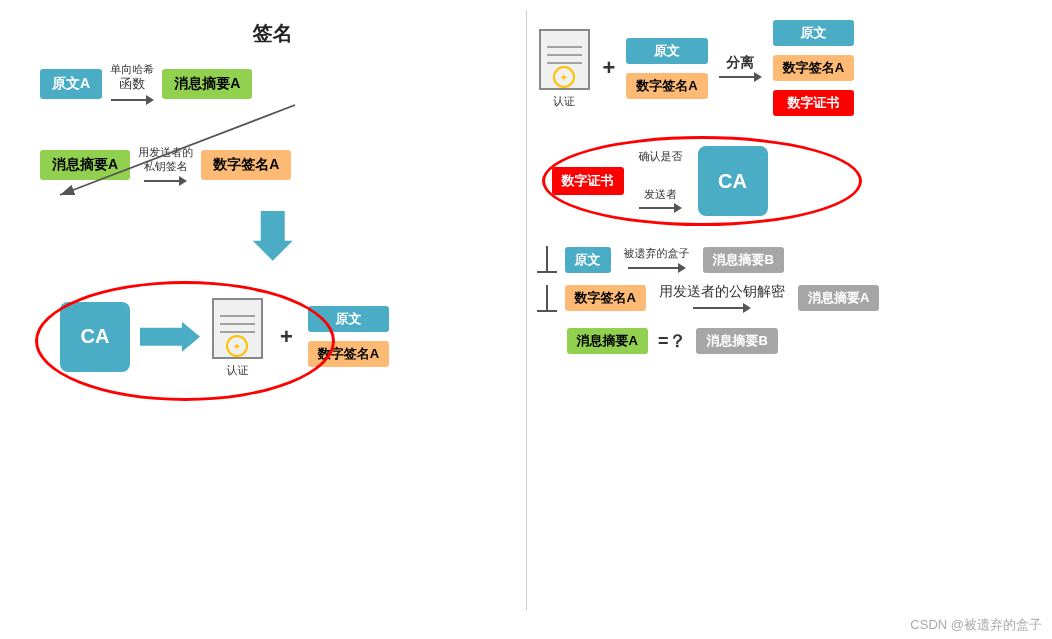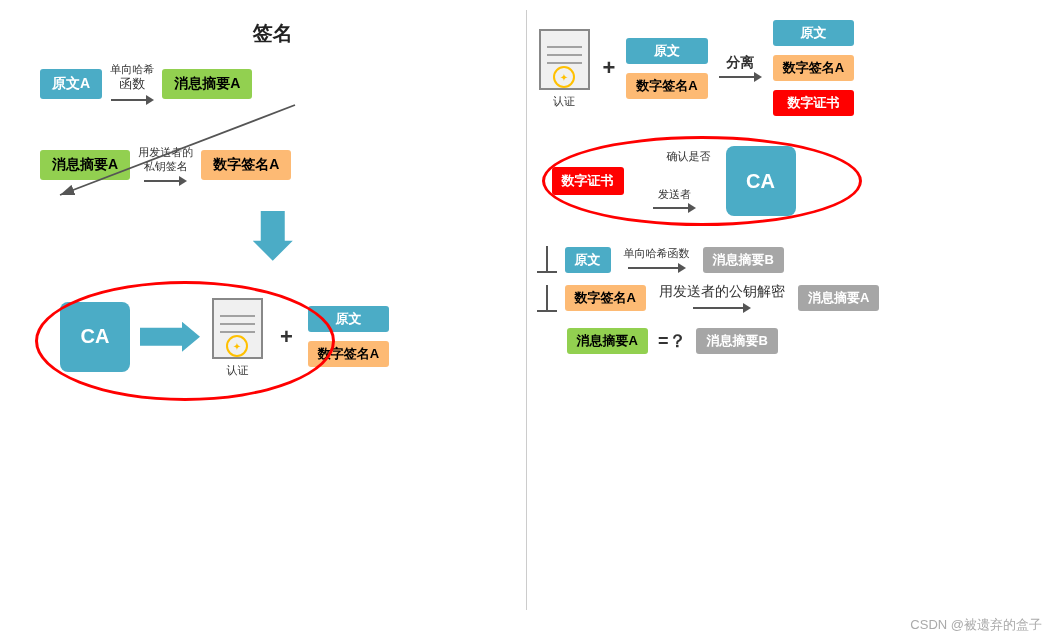--- a/index.html
+++ b/index.html
@@ -287,41 +287,41 @@
         <span class="box box-red" style="font-size:13px;padding:4px 10px;margin-top:4px;">数字证书</span>
       </div>
     </div>
 
     <div style="position:relative; margin: 5px 0 15px 0;">
       <div style="position:absolute;width:320px;height:90px;border:3px solid red;border-radius:50%;top:5px;left:5px;pointer-events:none;"></div>
       <div class="ca-confirm-row" style="padding: 15px 15px;">
         <span class="box box-red" style="font-size:13px;padding:5px 10px;">数字证书</span>
 
         <div style="display:flex;flex-direction:column;align-items:center;margin:0 5px;">
-          <span style="font-size:11px;color:#333;line-height:1.3;margin-left:28px;">确认是否</span>
+          <span style="font-size:11px;color:#333;line-height:1.3;">确认是否</span>
           <span style="font-size:11px;color:#333;line-height:1.3;margin-top:24px;">发送者</span>
           <div style="display:flex;align-items:center;margin-top:2px;">
             <div style="width:35px;height:2px;background:#555;"></div>
             <div style="border-left:8px solid #555;border-top:5px solid transparent;border-bottom:5px solid transparent;"></div>
           </div>
         </div>
 
         <div class="box-ca">CA</div>
       </div>
     </div>
 
     <div class="hash-row" style="margin-top:10px;">
 
       <div style="display:flex;flex-direction:column;align-items:center;">
         <div style="width:2px;height:25px;background:#555;"></div>
         <div style="width:20px;height:2px;background:#555;"></div>
       </div>
       <span class="box box-blue" style="font-size:13px;padding:4px 10px;">原文</span>
       <div style="display:flex;flex-direction:column;align-items:center;margin:0 5px;">
-        <span style="font-size:11px;color:#333;">单向哈希函数</span>
+        <span style="font-size:11px;color:#333;">被遗弃的盒子</span>
         <div style="display:flex;align-items:center;margin-top:2px;">
           <div style="width:50px;height:2px;background:#555;"></div>
           <div style="border-left:8px solid #555;border-top:5px solid transparent;border-bottom:5px solid transparent;"></div>
         </div>
       </div>
       <span class="box box-gray" style="font-size:13px;padding:4px 10px;">消息摘要B</span>
     </div>
 
     <div class="hash-row" style="margin-top:8px;">
       <div style="display:flex;flex-direction:column;align-items:center;">

